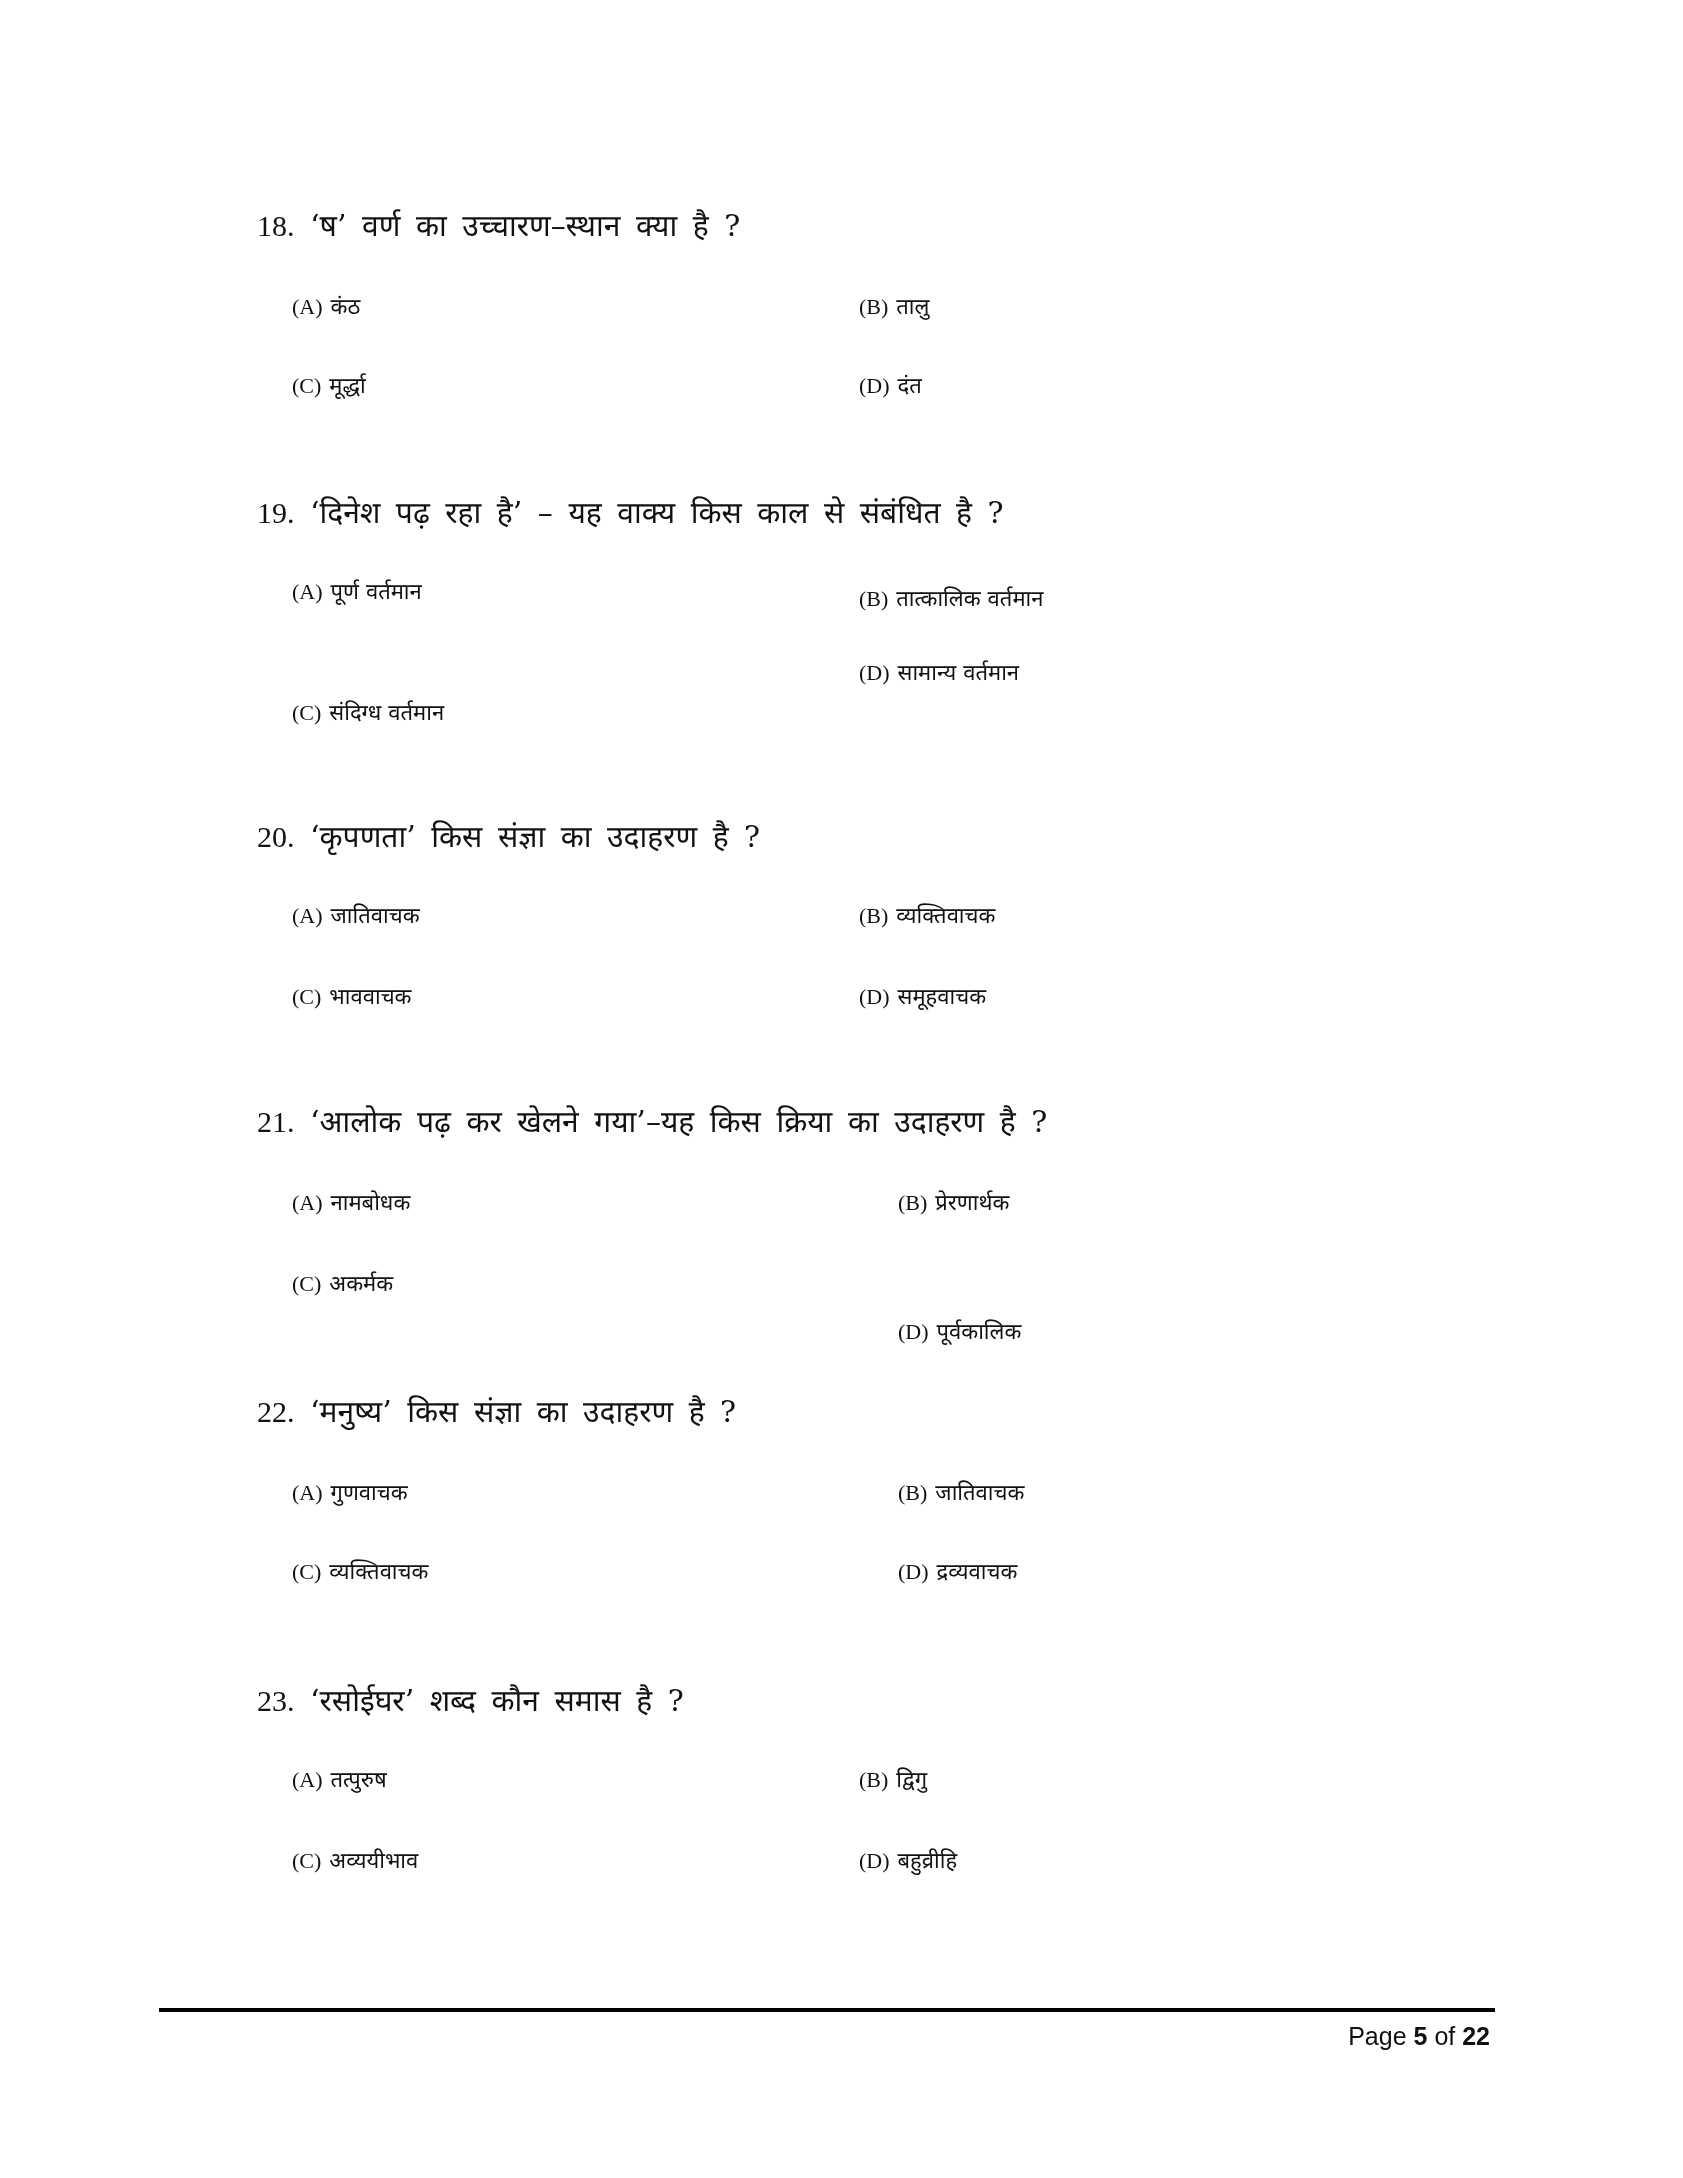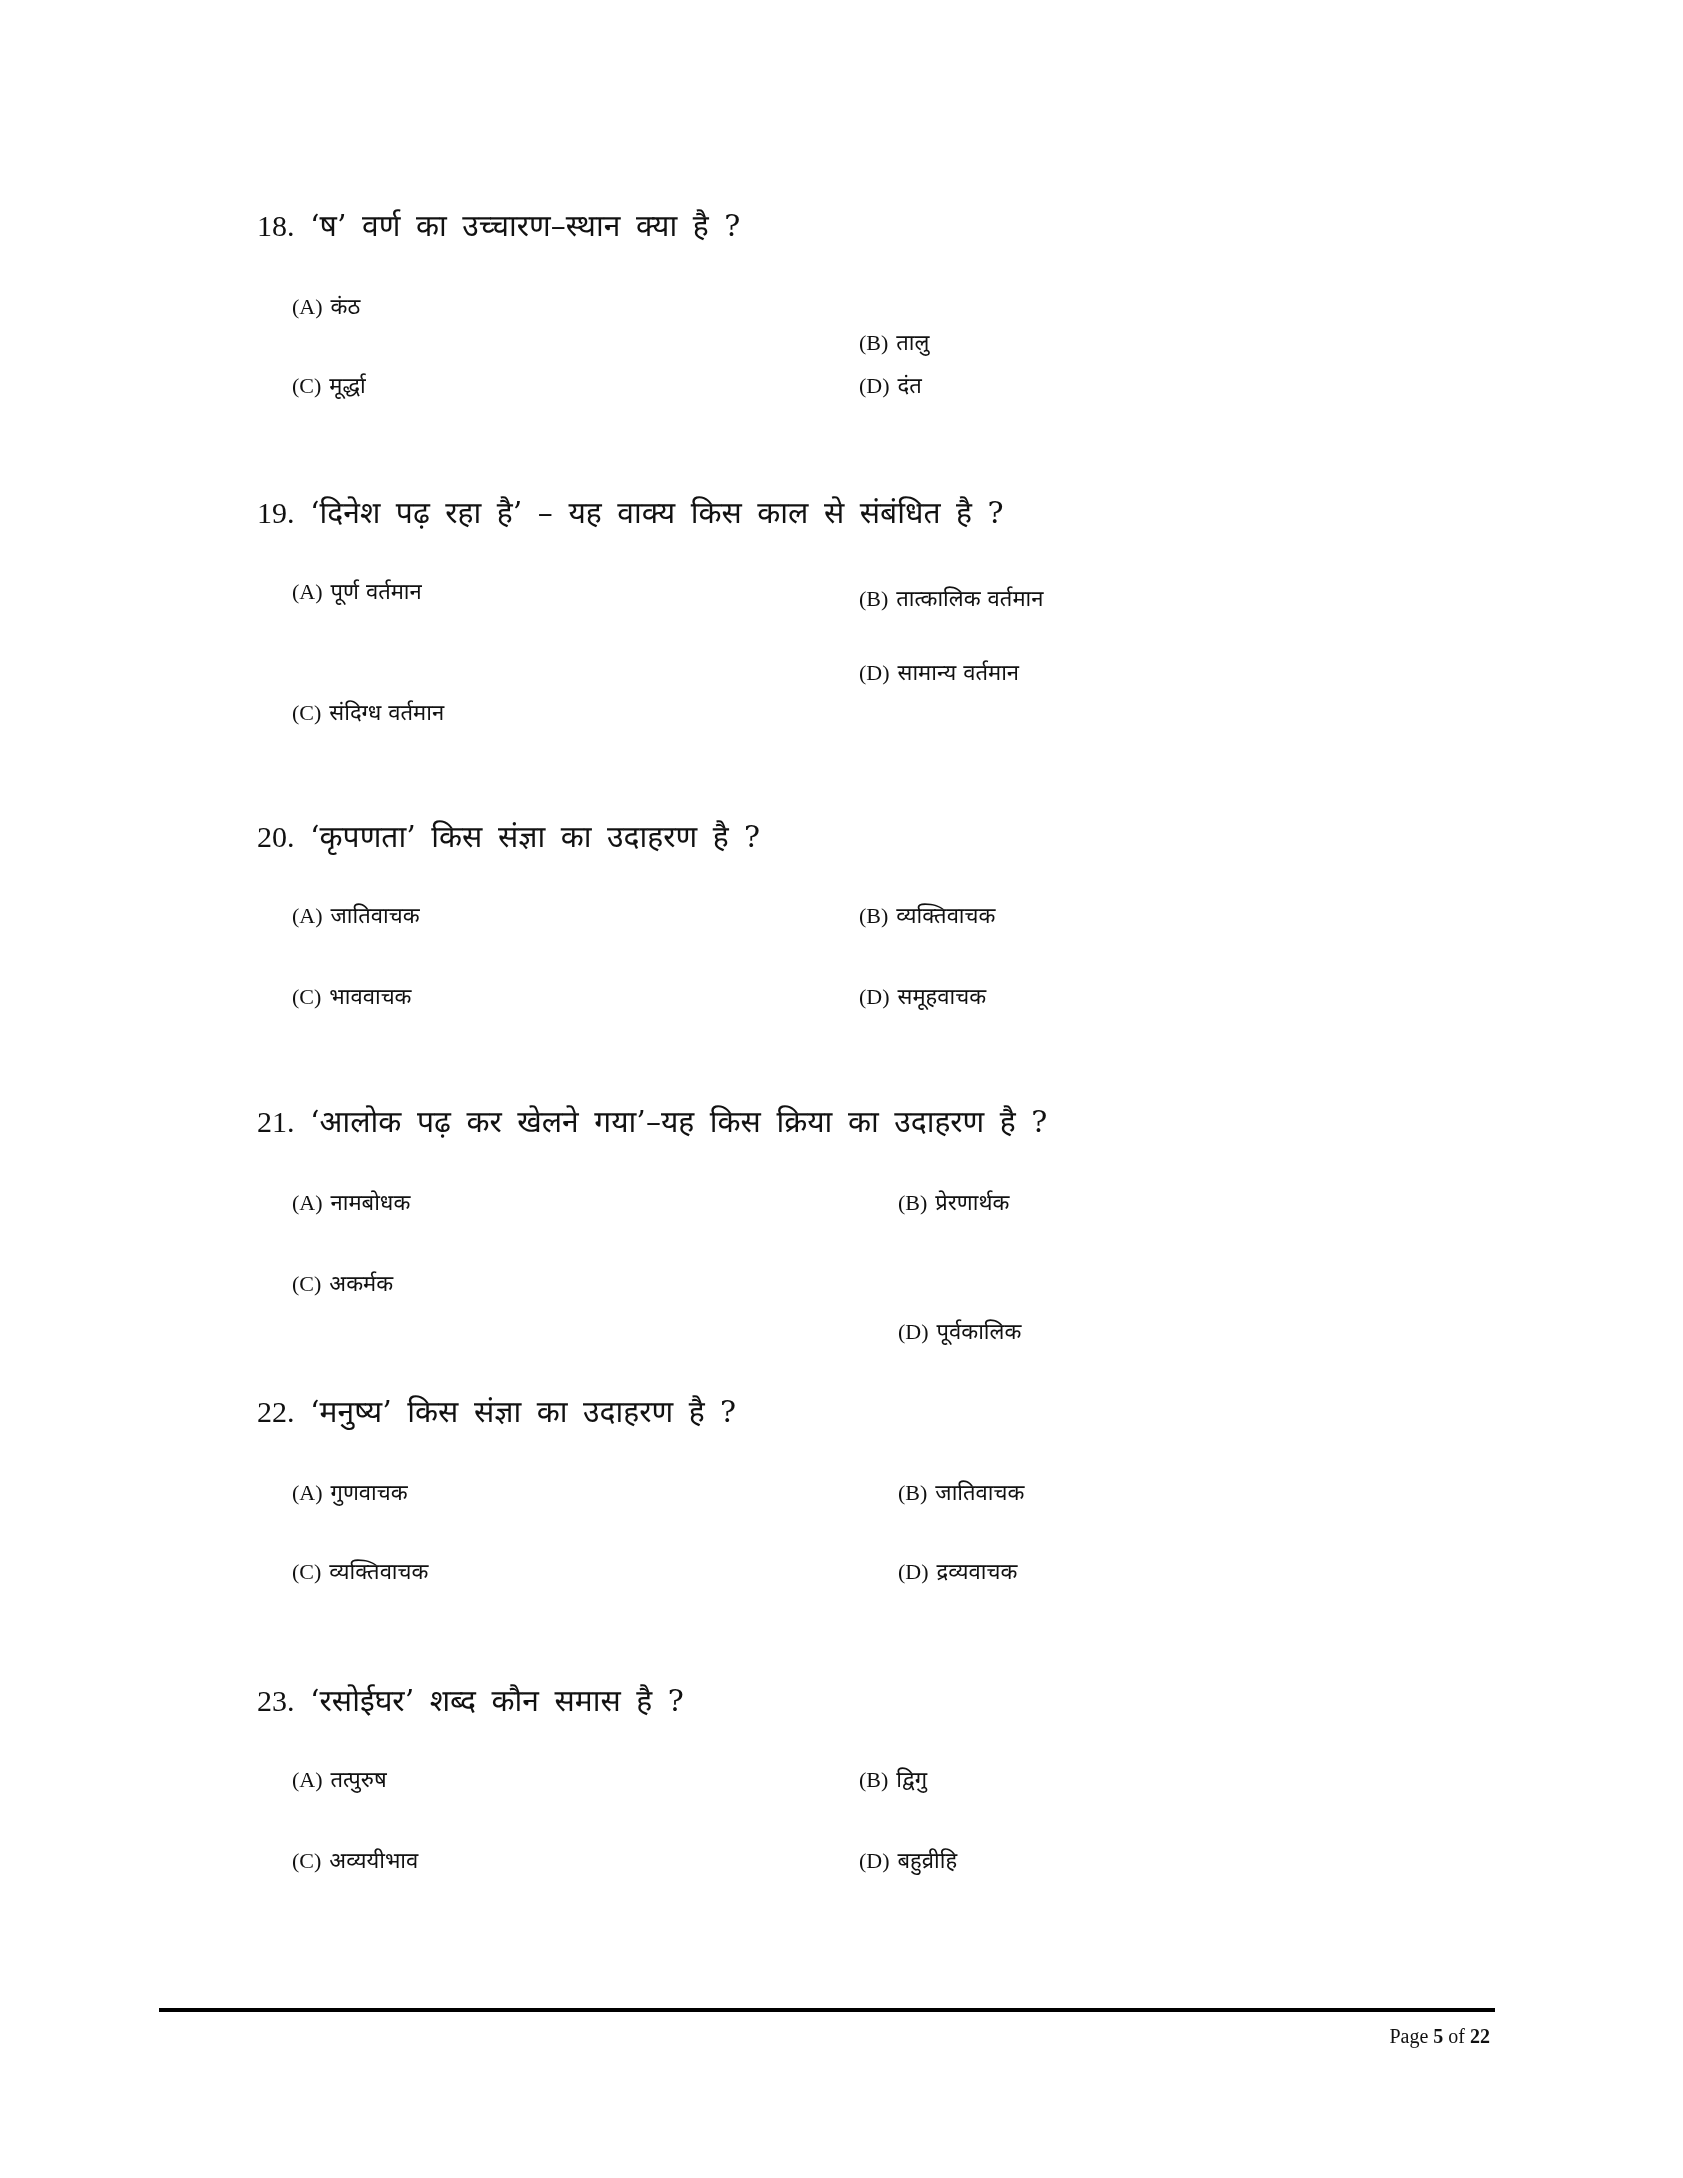--- a/index.html
+++ b/index.html
@@ -4,33 +4,33 @@
 <style>
   html, body { margin:0; padding:0; background:#ffffff; }
   body { width:1683px; height:2178px; position:relative; overflow:hidden;
          font-family:"DejaVu Serif","Liberation Serif",serif; color:#111; }
   .question { position:absolute; left:257px; width:1287px; }
   .q-text { position:absolute; left:0; top:0; font-size:30px; line-height:40px; white-space:nowrap; word-spacing:6px; }
   .q-num { font-family:"Liberation Serif",serif; }
   .opt { position:absolute; font-size:22px; line-height:40px; white-space:nowrap; }
   .opt-label { font-family:"Liberation Serif",serif; margin-right:8px; }
   .footer-line { position:absolute; left:159px; top:2008px; width:1336px; height:4px; background:#000; }
-  .page-num { position:absolute; right:193px; top:2020px; font-family:Liberation Serif, serif; font-size:20px; line-height:32px; }
+  .page-num { position:absolute; right:193px; top:2020px; font-family:Liberation Sans, sans-serif; font-size:25px; line-height:32px; }
   .page-num b { font-weight:bold; }
 </style>
 </head>
 <body>
 
 <div class="question" style="top:206px;">
   <div class="q-text">
     <span class="q-num">18.</span>
     <span>‘ष’ वर्ण का उच्चारण–स्थान क्या है ?</span>
   </div>
   <div class="opt" style="left:35px;top:81px;"><span class="opt-label">(A)</span><span>कंठ</span></div>
-  <div class="opt" style="left:602px;top:81px;margin-top:36px;"><span class="opt-label">(B)</span><span>तालु</span></div>
+  <div class="opt" style="left:602px;top:81px;"><span class="opt-label">(B)</span><span>तालु</span></div>
   <div class="opt" style="left:35px;top:160px;"><span class="opt-label">(C)</span><span>मूर्द्धा</span></div>
   <div class="opt" style="left:602px;top:160px;"><span class="opt-label">(D)</span><span>दंत</span></div>
 </div>
 
 <div class="question" style="top:493px;">
   <div class="q-text">
     <span class="q-num">19.</span>
     <span>‘दिनेश पढ़ रहा है’ – यह वाक्य किस काल से संबंधित है ?</span>
   </div>
   <div class="opt" style="left:35px;top:79px;"><span class="opt-label">(A)</span><span>पूर्ण वर्तमान</span></div>

